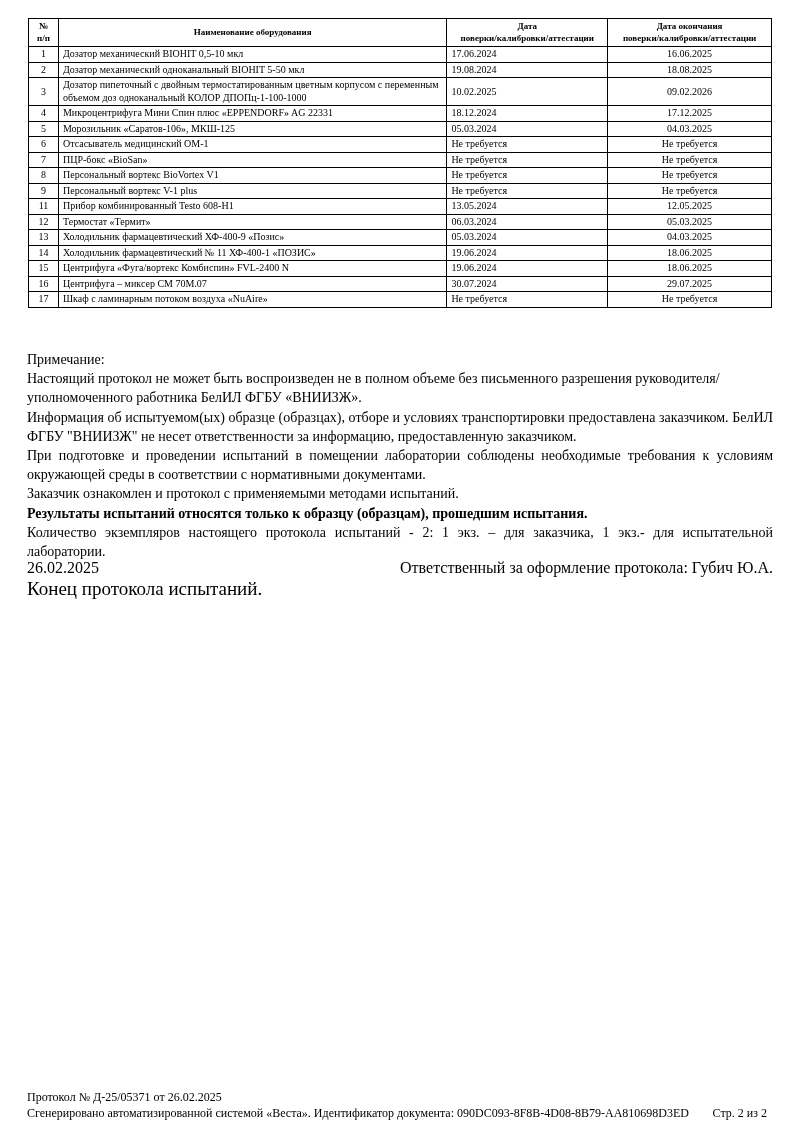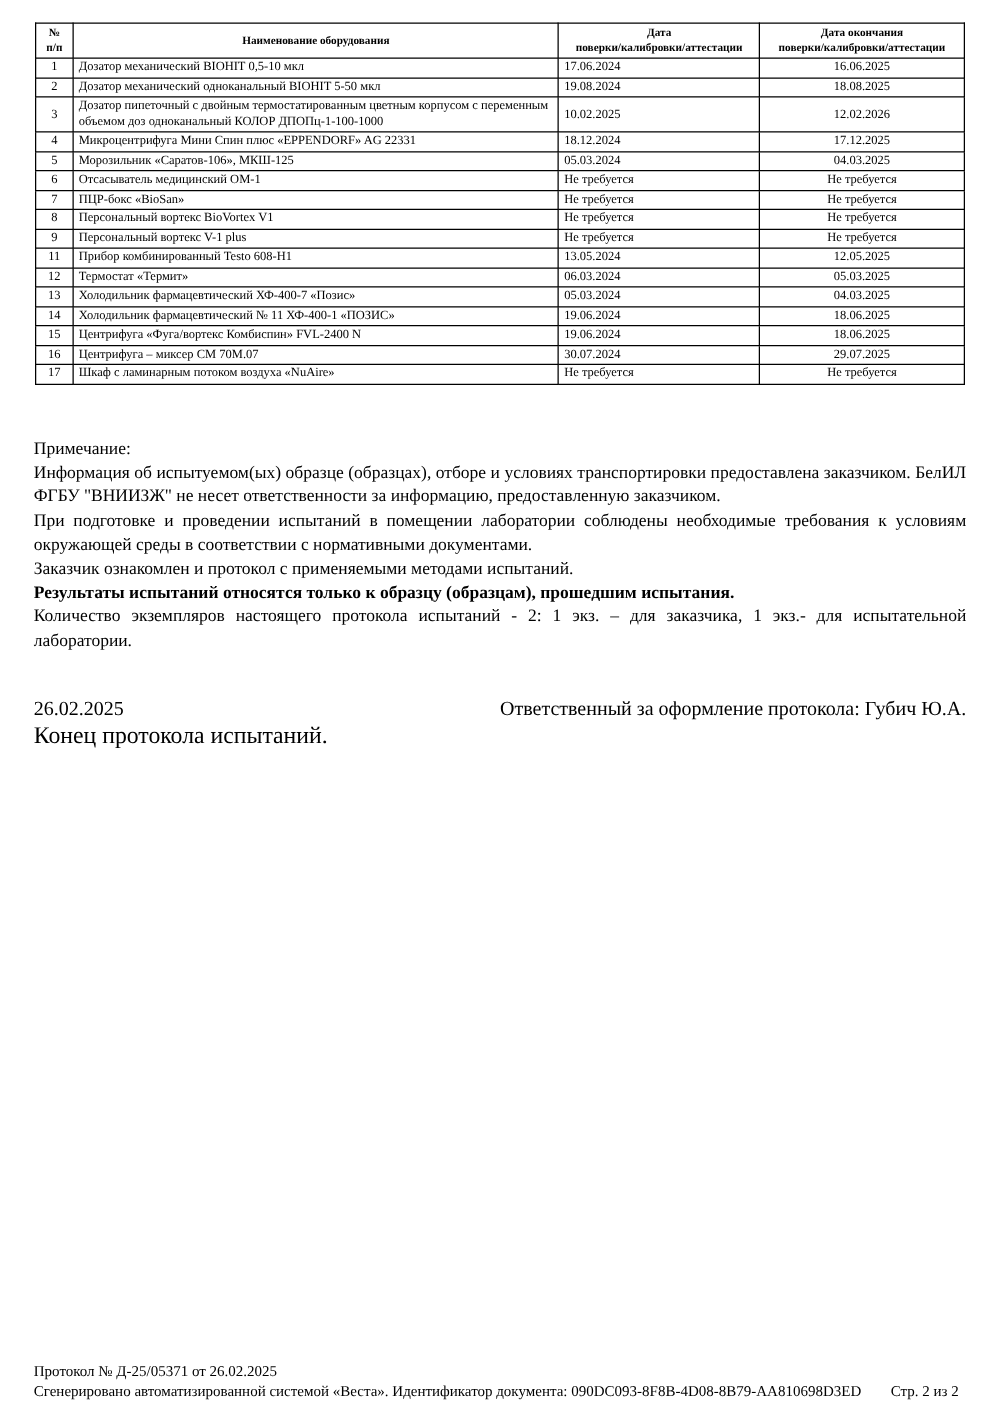--- a/index.html
+++ b/index.html
@@ -122,21 +122,21 @@
       <td class="c-num">2</td>
       <td class="c-name">Дозатор механический одноканальный BIOHIT 5-50 мкл</td>
       <td class="c-date">19.08.2024</td>
       <td class="c-date2">18.08.2025</td>
     </tr>
 
     <tr>
       <td class="c-num">3</td>
       <td class="c-name">Дозатор пипеточный с двойным термостатированным цветным корпусом с переменным объемом доз одноканальный КОЛОР ДПОПц-1-100-1000</td>
       <td class="c-date">10.02.2025</td>
-      <td class="c-date2">12.02.2026</td>
+      <td class="c-date2">09.02.2026</td>
     </tr>
 
     <tr>
       <td class="c-num">4</td>
       <td class="c-name">Микроцентрифуга Мини Спин плюс «EPPENDORF» AG 22331</td>
       <td class="c-date">18.12.2024</td>
       <td class="c-date2">17.12.2025</td>
     </tr>
 
     <tr>
@@ -184,21 +184,21 @@
 
     <tr>
       <td class="c-num">12</td>
       <td class="c-name">Термостат «Термит»</td>
       <td class="c-date">06.03.2024</td>
       <td class="c-date2">05.03.2025</td>
     </tr>
 
     <tr>
       <td class="c-num">13</td>
-      <td class="c-name">Холодильник фармацевтический ХФ-400-7 «Позис»</td>
+      <td class="c-name">Холодильник фармацевтический ХФ-400-9 «Позис»</td>
       <td class="c-date">05.03.2024</td>
       <td class="c-date2">04.03.2025</td>
     </tr>
 
     <tr>
       <td class="c-num">14</td>
       <td class="c-name">Холодильник фармацевтический № 11 ХФ-400-1 «ПОЗИС»</td>
       <td class="c-date">19.06.2024</td>
       <td class="c-date2">18.06.2025</td>
     </tr>
@@ -221,20 +221,21 @@
       <td class="c-num">17</td>
       <td class="c-name">Шкаф с ламинарным потоком воздуха «NuAire»</td>
       <td class="c-date">Не требуется</td>
       <td class="c-date2">Не требуется</td>
     </tr>
   </tbody>
   </table>
 
   <div class="notes">
     <p>Примечание:</p>
+    <p>Настоящий протокол не может быть воспроизведен не в полном объеме без письменного разрешения руководителя/уполномоченного работника БелИЛ ФГБУ «ВНИИЗЖ».</p>
     <p class="just">Информация об испытуемом(ых) образце (образцах), отборе и условиях транспортировки предоставлена заказчиком. БелИЛ ФГБУ "ВНИИЗЖ" не несет ответственности за информацию, предоставленную заказчиком.</p>
     <p class="just">При подготовке и проведении испытаний в помещении лаборатории соблюдены необходимые требования к условиям окружающей среды в соответствии с нормативными документами.</p>
     <p>Заказчик ознакомлен и протокол с применяемыми методами испытаний.</p>
     <p class="bold">Результаты испытаний относятся только к образцу (образцам), прошедшим испытания.</p>
     <p class="just">Количество экземпляров настоящего протокола испытаний - 2: 1 экз. – для заказчика, 1 экз.- для испытательной лаборатории.</p>
   </div>
 
   <div class="signoff">
     <span>26.02.2025</span>
     <span>Ответственный за оформление протокола: Губич Ю.А.</span>

